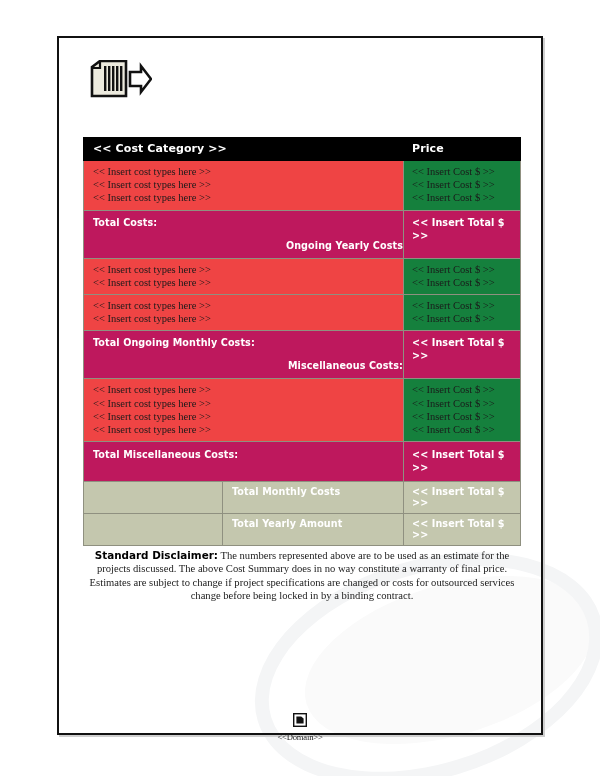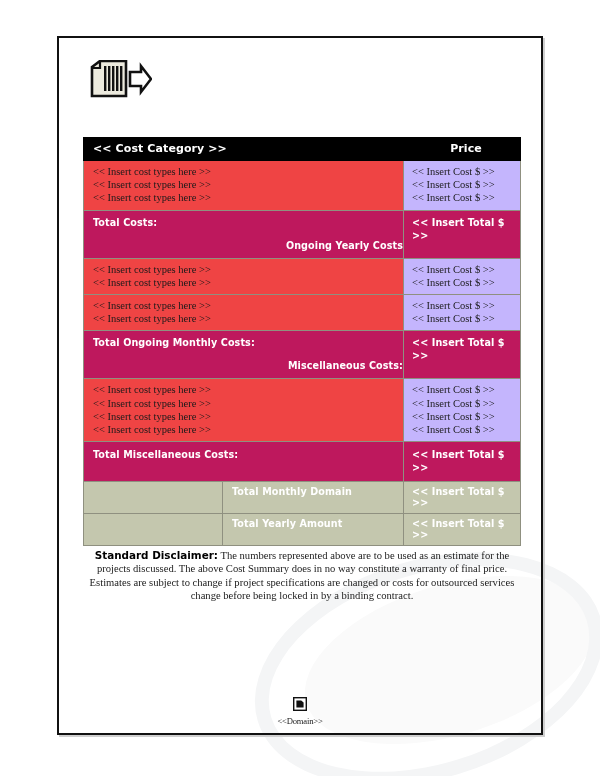--- a/index.html
+++ b/index.html
@@ -109,35 +109,34 @@
     color: #ffffff;
     font-family: "DejaVu Sans", sans-serif;
     font-size: 11px;
     font-weight: bold;
     padding: 4px 0 5px 9px !important;
     border: 1px solid #000000;
     letter-spacing: 0.1px;
   }
   .hdr-cell.price {
     padding-left: 8px !important;
-    text-align: center;
   }
 
   
   .entry-cell {
     background: #ef4444;
     border: 1px solid #8f9080;
     font-family: "Liberation Serif", serif;
     font-size: 10.5px;
     color: #1a1a1a;
     padding: 4px 0 5px 9px !important;
     line-height: 13.2px;
   }
   .entry-cell.price {
-    background: #c4b5fd;
+    background: #15803d;
     padding-left: 8px !important;
   }
   .entry-line { white-space: nowrap; }
 
   
   .green-cell {
     background: #be185d;
     border: 1px solid #8f9080;
     color: #ffffff;
     font-family: "DejaVu Sans", sans-serif;
@@ -182,21 +181,21 @@
     font-family: "DejaVu Sans", sans-serif;
     font-size: 10.4px;
     font-weight: bold;
     color: #000000;
   }
 
   
   #footer-block {
     position: absolute;
     left: 0;
-    top: 697px;
+    top: 713px;
     width: 600px;
     text-align: center;
   }
   #footer-icon {
     width: 14px;
     height: 14px;
     display: inline-block;
   }
   #footer-domain {
     display: block;
@@ -315,21 +314,21 @@
         </td>
       </tr>
 
       <tr>
         <td class="green-cell single" colspan="2">Total Miscellaneous Costs:</td>
         <td class="green-cell price single">&lt;&lt; Insert Total $ &gt;&gt;</td>
       </tr>
 
       <tr>
         <td class="green-blank"></td>
-        <td class="green-label">Total Monthly Domain</td>
+        <td class="green-label">Total Monthly Costs</td>
         <td class="green-label" style="padding-left:8px !important;">&lt;&lt; Insert Total $ &gt;&gt;</td>
       </tr>
       <tr>
         <td class="green-blank"></td>
         <td class="green-label">Total Yearly Amount</td>
         <td class="green-label" style="padding-left:8px !important;">&lt;&lt; Insert Total $ &gt;&gt;</td>
       </tr>
 
     </tbody>
   </table>

